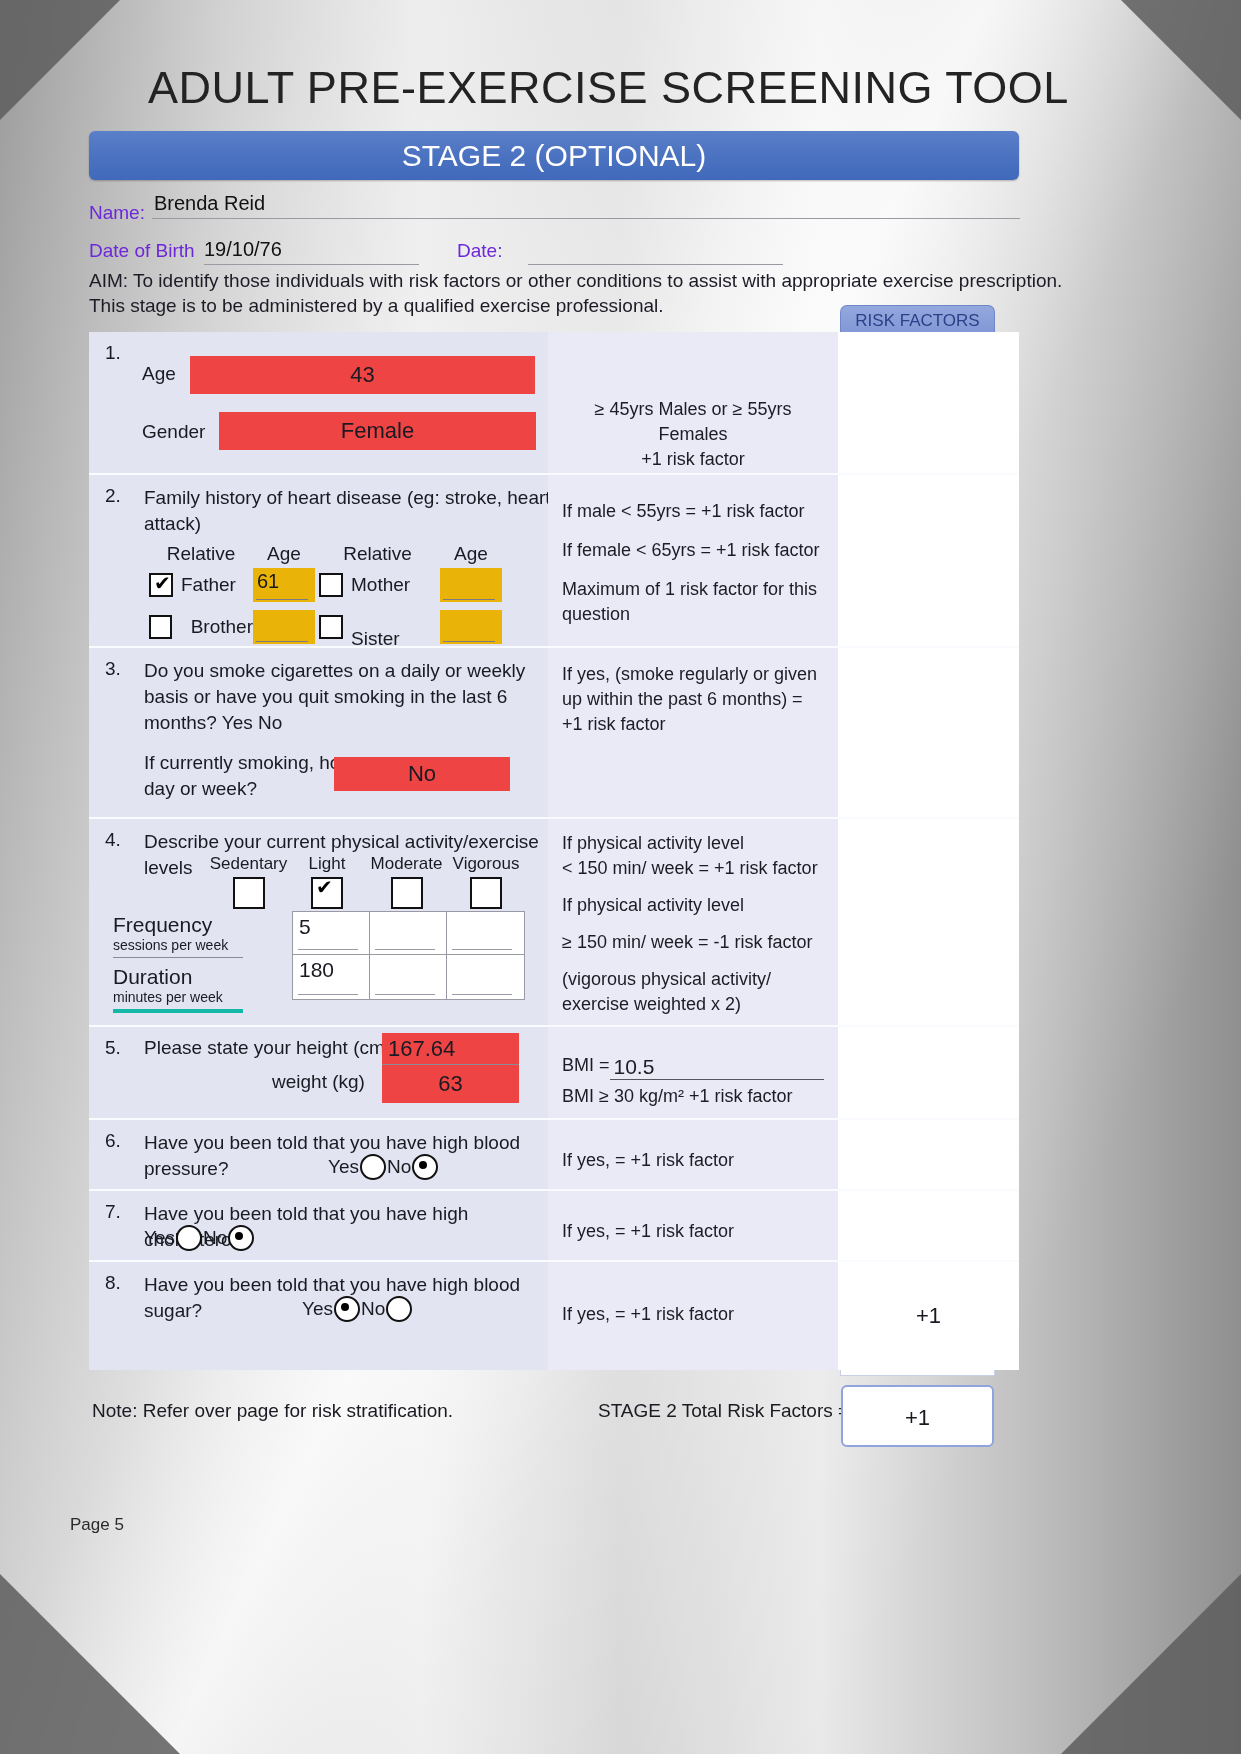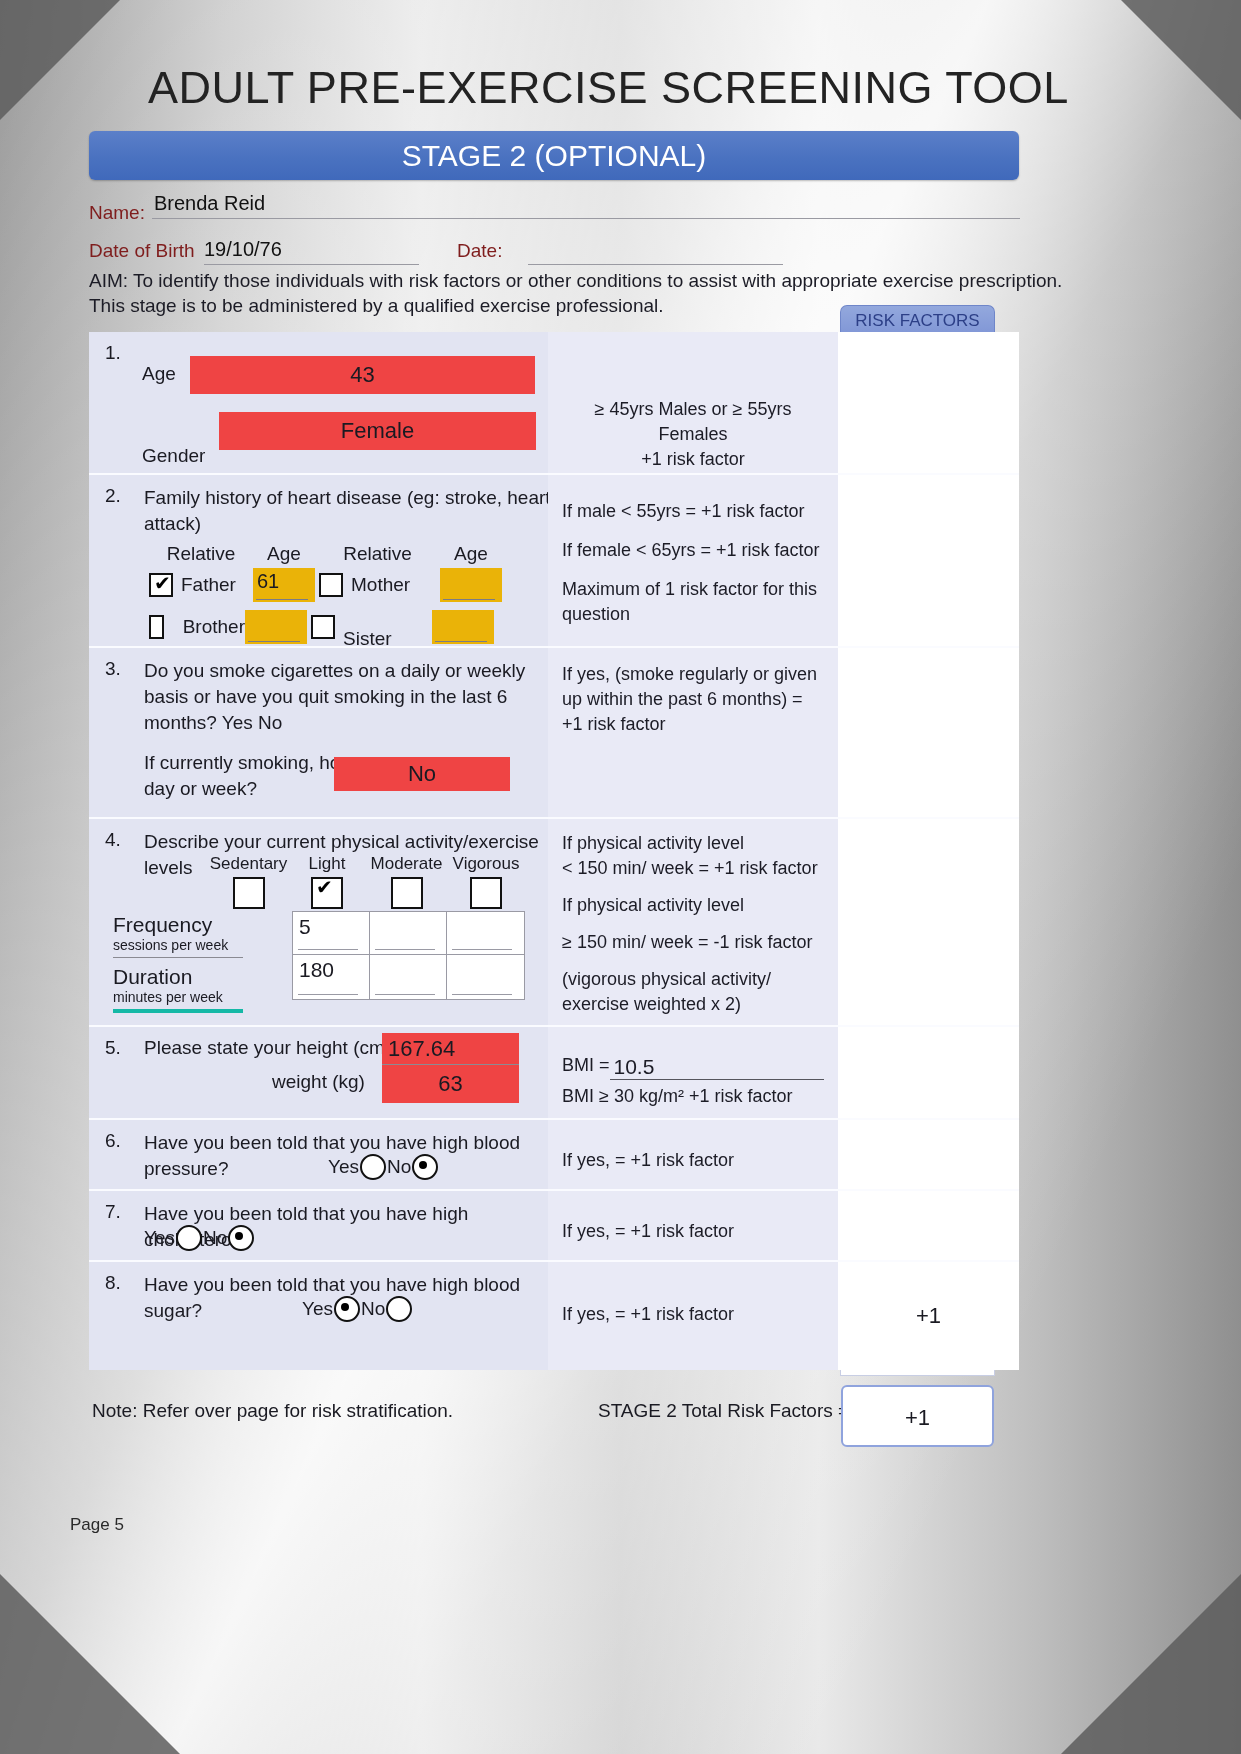--- a/index.html
+++ b/index.html
@@ -35,21 +35,21 @@
     white-space:nowrap;
   }
   .stage-bar {
     position:absolute; left:89px; top:131px; width:930px; height:49px;
     background:linear-gradient(180deg,#5b7fc9 0%,#4a72c0 55%,#4069bb 100%);
     border-radius:6px;
     color:#fff; font-size:30px; text-align:center; line-height:49px;
     box-shadow:0 1px 2px rgba(0,0,0,.25);
   }
 
-  .fld-label { position:absolute; font-size:19px; color:#7f1d1d; }
+  .fld-label { position:absolute; font-size:19px; color:#6d28d9; }
   .hand { position:absolute; font-size:20px; color:#111; }
 
   .aim { position:absolute; left:89px; top:268px; width:1120px; font-size:19px; line-height:25px; color:#1c1c26; }
 
   
   .rf-tab {
     position:absolute; left:840px; top:305px; width:155px; height:30px;
     background:linear-gradient(180deg,#93a8dd 0%,#8096d6 100%);
     border:1px solid #6f86c9; border-bottom:none;
     border-top-left-radius:7px; border-top-right-radius:7px;
@@ -121,21 +121,21 @@
   <div class="rf-col"></div>
   <div class="rf-tab">RISK FACTORS</div>
 
   <div class="tbl">
 
     <div class="row" style="height:143px;">
       <div class="leftcell">
         <div class="qnum">1.</div>
         <div style="position:absolute; left:53px; top:31px; font-size:19px;">Age</div>
         <div class="ansbox" style="position:absolute; left:101px; top:24px; width:345px; height:38px; line-height:38px;">43</div>
-        <div style="position:absolute; left:53px; top:89px; font-size:19px;margin-top:24px;">Gender</div>
+        <div style="position:absolute; left:53px; top:89px; font-size:19px;">Gender</div>
         <div class="ansbox" style="position:absolute; left:130px; top:80px; width:317px; height:38px; line-height:38px;">Female</div>
       </div>
       <div class="midcell">
         <div style="white-space:pre-line; text-align:center; margin-top:55px;">≥ 45yrs Males or ≥ 55yrs Females
 +1 risk factor</div>
       </div>
       <div class="rfcell">
         <div style="text-align:center; line-height:143px; font-size:21px;"></div>
       </div>
     </div>
@@ -165,21 +165,21 @@
               <span class="cbox"></span>
               <span style="font-size:19px;">Mother</span>
             </div>
             <div class="ibox" style="width:62px; height:34px; position:relative;">
               <span style="position:absolute; left:4px; top:2px; font-size:20px;"></span>
               <span style="position:absolute; left:3px; bottom:2px; width:52px; border-bottom:1px solid #7b7b85;"></span>
             </div>
           </div>
 
           <div style="display:flex; align-items:center; margin-top:2px;">
-            <div style="width:96px; display:flex; align-items:center; gap:19px;">
+            <div style="width:104px; display:flex; align-items:center; gap:19px;">
               <span class="cbox"></span>
               <span style="font-size:19px;">Brother</span>
             </div>
             <div class="ibox" style="width:62px; height:34px; position:relative;">
               <span style="position:absolute; left:4px; top:2px; font-size:20px;"></span>
               <span style="position:absolute; left:3px; bottom:2px; width:52px; border-bottom:1px solid #7b7b85;"></span>
             </div>
             <div style="width:125px; display:flex; align-items:center; gap:8px; padding-left:4px;">
               <span class="cbox"></span>
               <span style="font-size:19px;margin-top:24px;">Sister</span>

